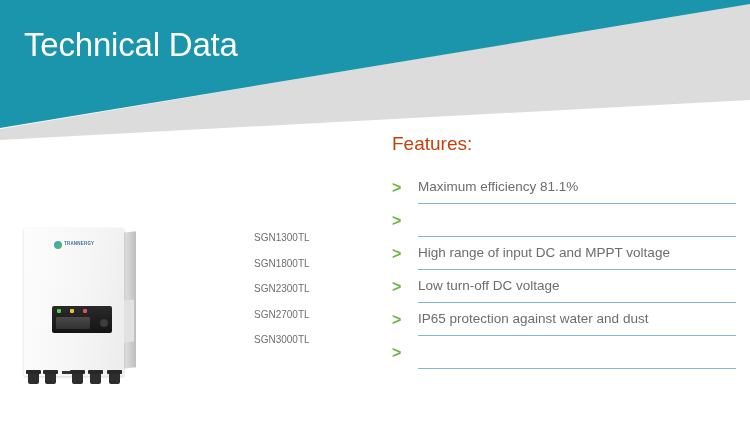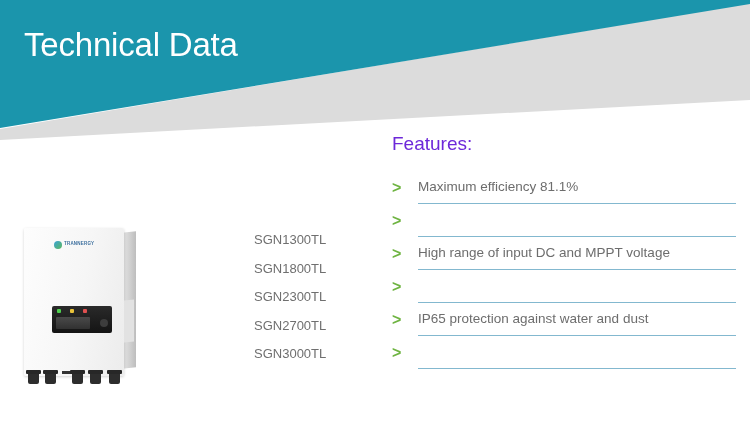--- a/index.html
+++ b/index.html
@@ -194,37 +194,37 @@
   }
 
   
   .models {
     position: absolute;
     left: 254px;
     top: 233px;
     width: 120px;
   }
   .model-item {
-    font-size: 13px;
+    font-size: 10px;
     color: #6f6f6f;
     line-height: 1;
     margin-bottom: 15.5px;
     white-space: nowrap;
   }
 
   
   .features {
     position: absolute;
     left: 392px;
     top: 134px;
     width: 344px;
   }
   .features-heading {
     font-size: 19px;
-    color: #6d28d9;
+    color: #c2410c;
     line-height: 1;
     margin: 0 0 26px 0;
     font-weight: 400;
   }
   .feature-row {
     position: relative;
     height: 33px;
     display: flex;
     align-items: flex-start;
   }
@@ -312,20 +312,21 @@
   </div>
 
   <div class="feature-row">
     <span class="feature-chevron">&gt;</span>
     <span class="feature-text">High range of input DC and MPPT voltage</span>
     <span class="feature-rule"></span>
   </div>
 
   <div class="feature-row">
     <span class="feature-chevron">&gt;</span>
+    <span class="feature-text">Low turn-off DC voltage</span>
     <span class="feature-rule"></span>
   </div>
 
   <div class="feature-row">
     <span class="feature-chevron">&gt;</span>
     <span class="feature-text">IP65 protection against water and dust</span>
     <span class="feature-rule"></span>
   </div>
 
   <div class="feature-row">

